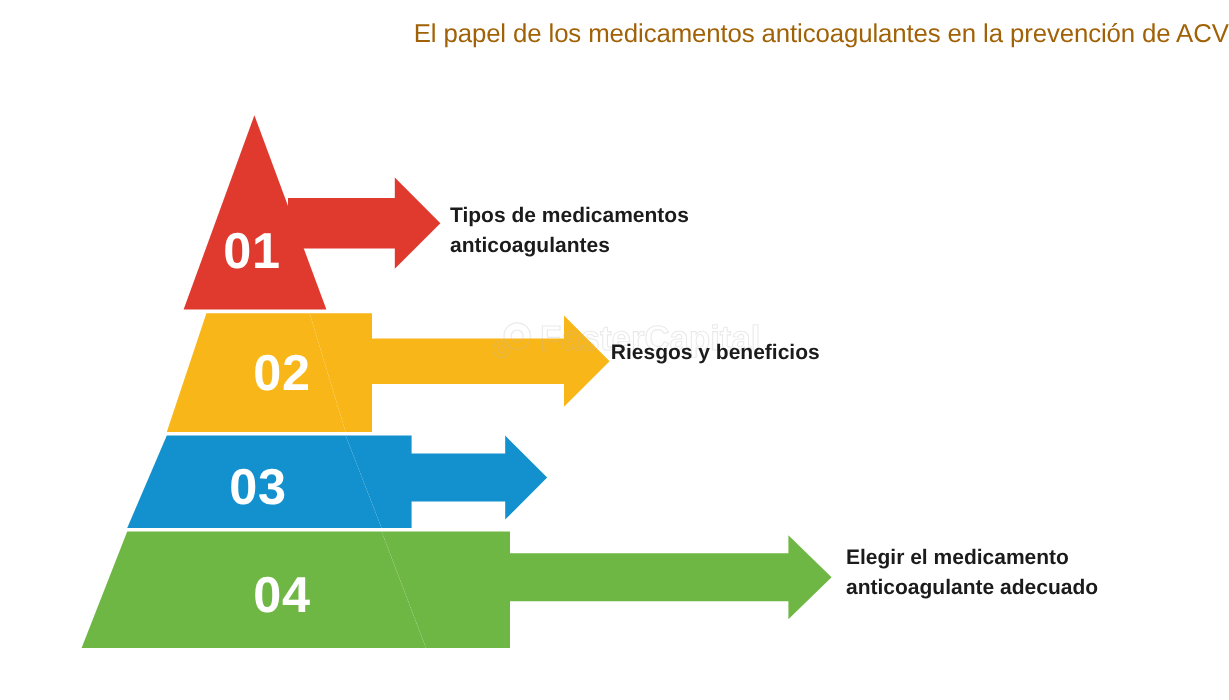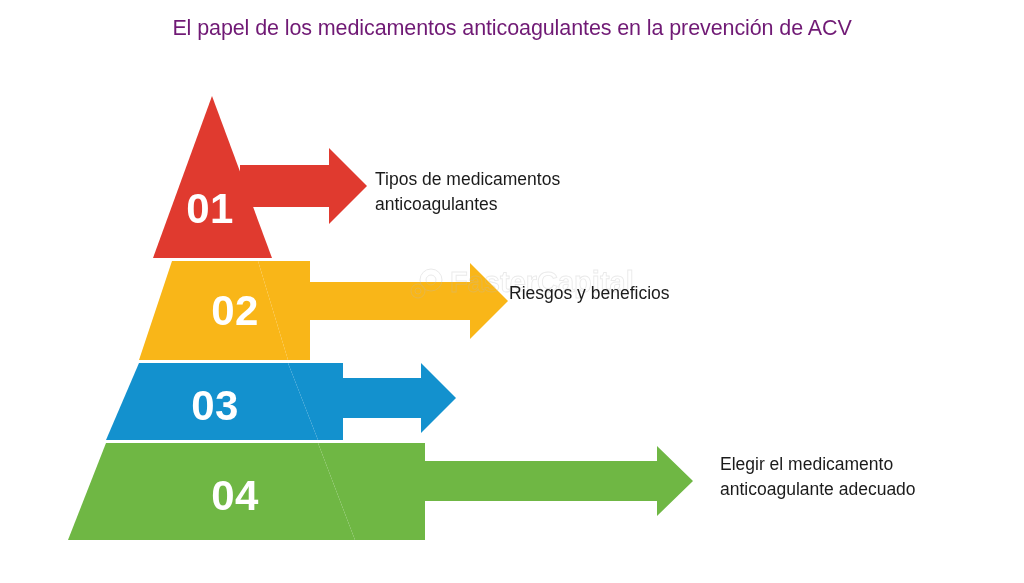--- a/index.html
+++ b/index.html
@@ -14,24 +14,24 @@
     position: relative;
     width: 1024px;
     height: 583px;
     background: #ffffff;
   }
   #title {
     position: absolute;
     left: 0;
     top: 16px;
     width: 1024px;
-    text-align: center;
+    text-align: right;
     font-size: 21.5px;
     font-weight: 400;
-    color: #701a75;
+    color: #a16207;
     letter-spacing: -0.1px;
     white-space: nowrap;
   }
   #figure {
     position: absolute;
     left: 0;
     top: 0;
     width: 1024px;
     height: 583px;
   }
@@ -41,25 +41,26 @@
     fill: #ffffff;
     font-size: 42px;
     letter-spacing: 0.5px;
   }
   .callout {
     position: absolute;
     font-size: 17.5px;
     line-height: 1.42;
     color: #1b1b1b;
     white-space: pre-line;
+    font-weight: bold;
   }
   #callout-1 { left: 375px; top: 167px; }
   #callout-2 { left: 509px; top: 281px; }
   #callout-3 { left: 461px; top: 371px; }
-  #callout-4 { left: 720px; top: 452px; }
+  #callout-4 { left: 705px; top: 452px; }
   #watermark {
     position: absolute;
     left: 406px;
     top: 264px;
     width: 230px;
     height: 42px;
     opacity: 0.30;
     pointer-events: none;
   }
   .wm-text {

